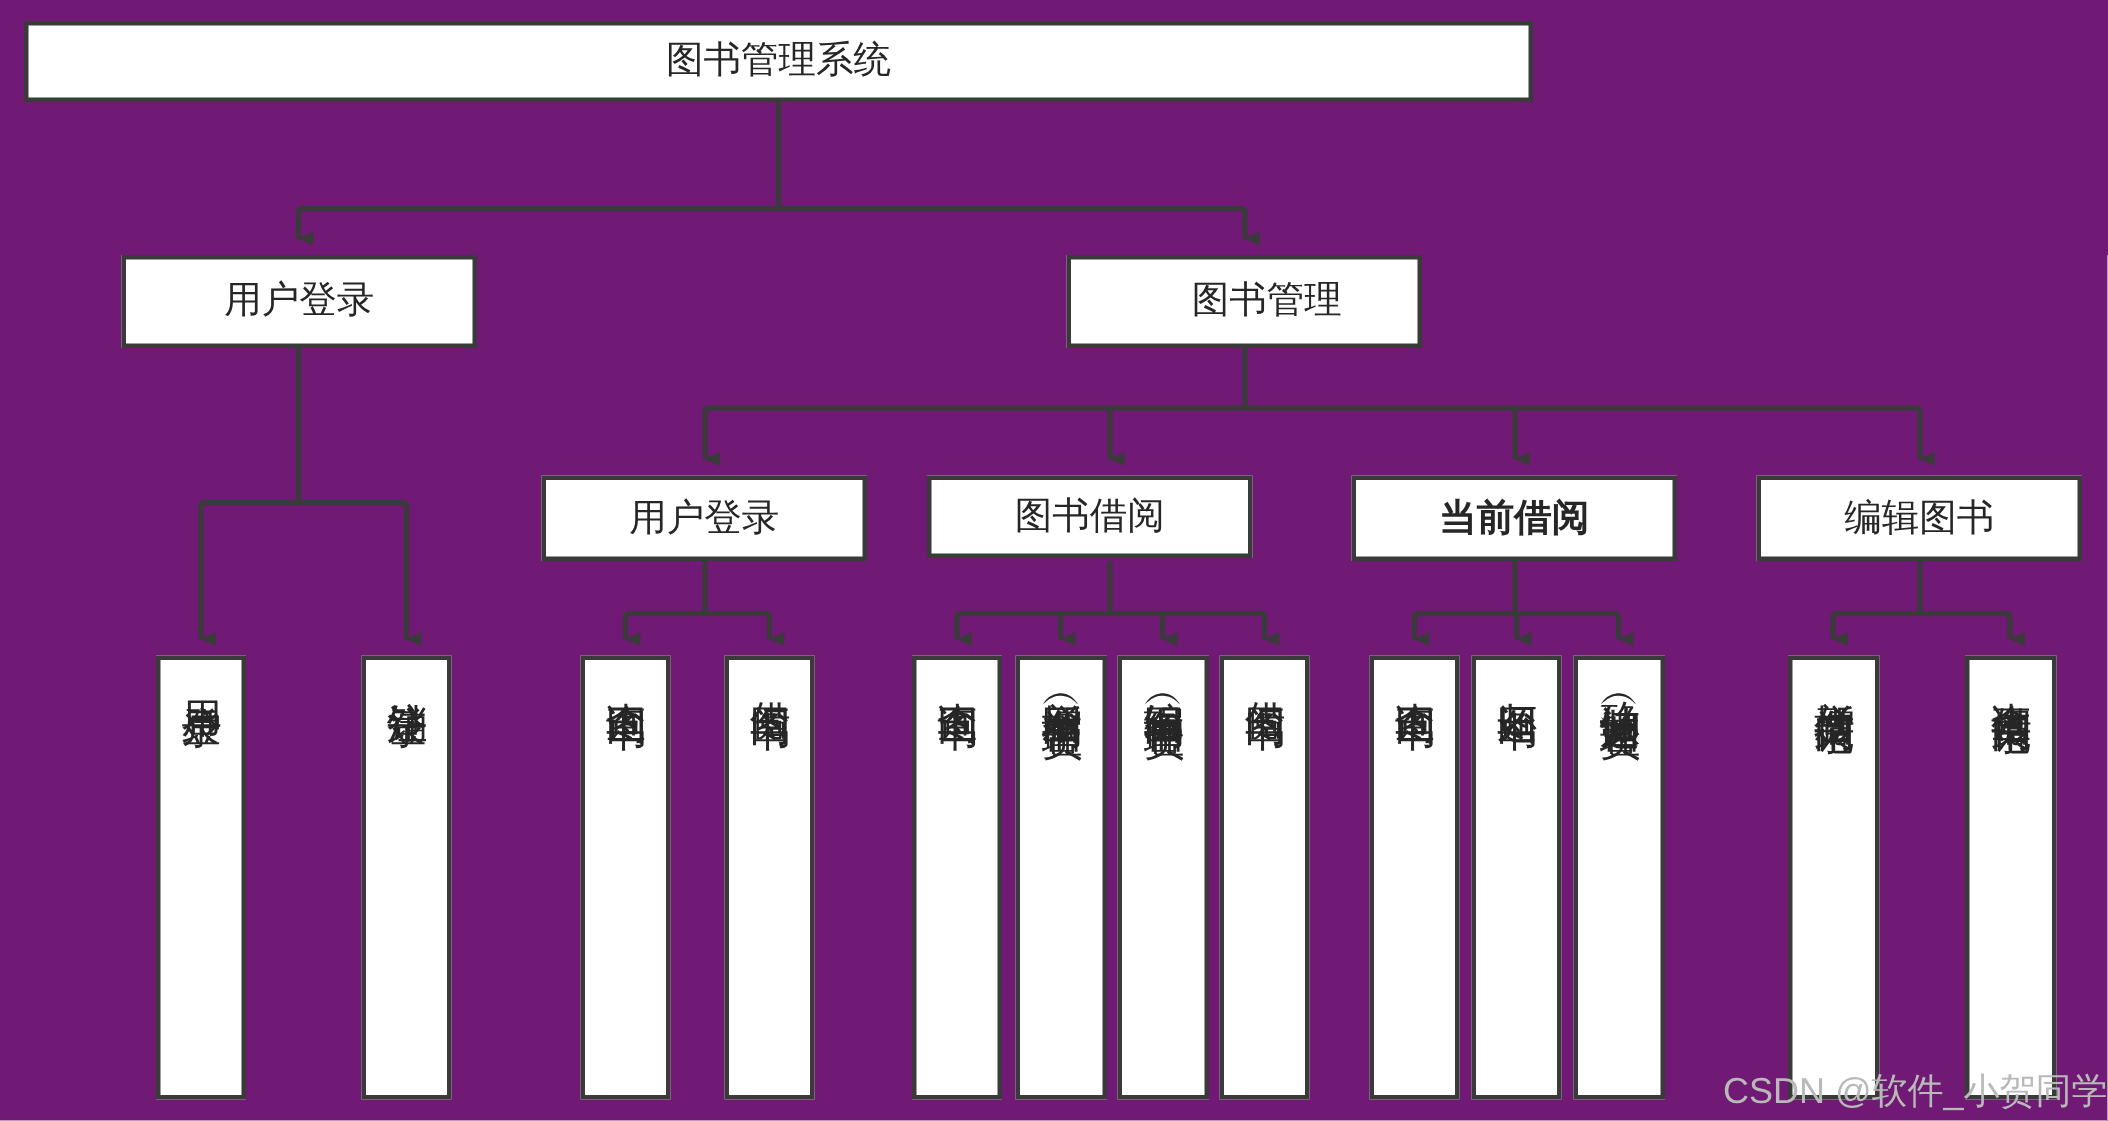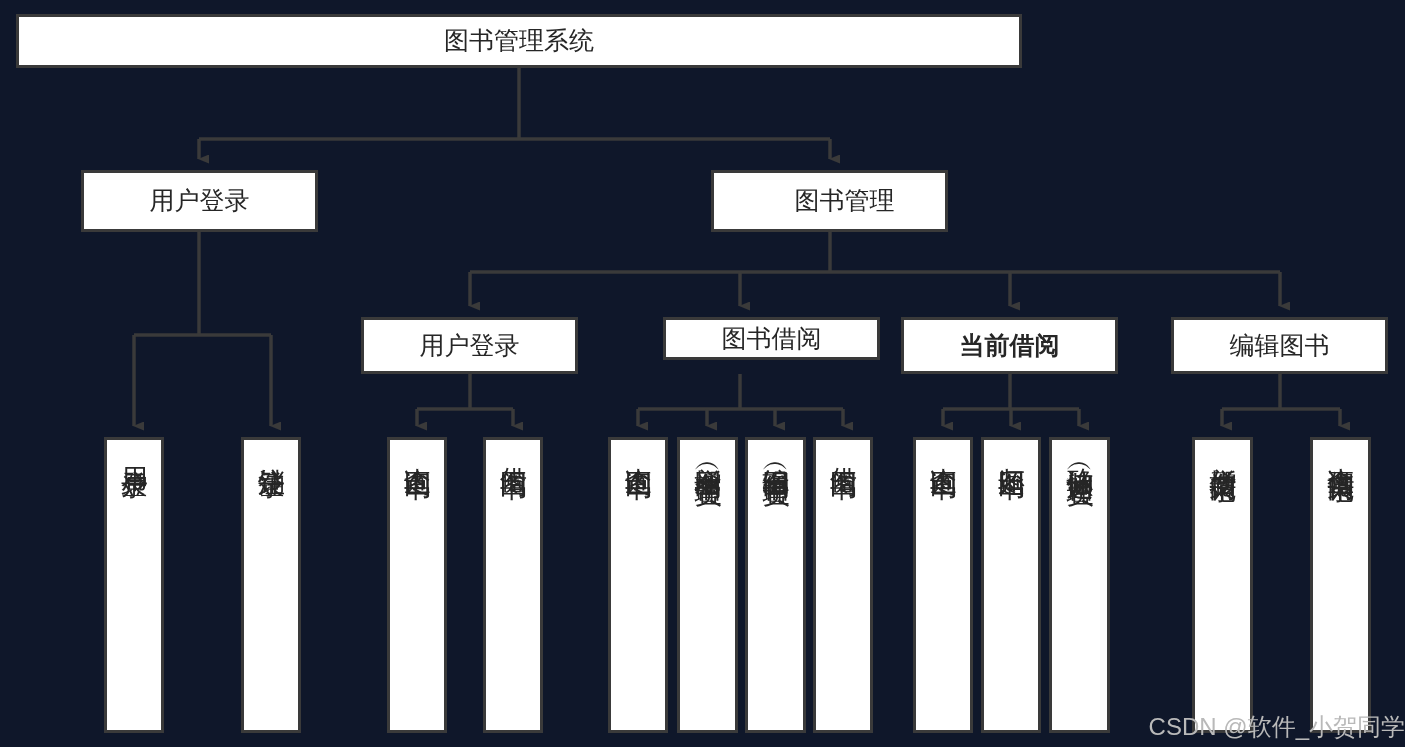--- a/index.html
+++ b/index.html
@@ -8,21 +8,21 @@
     padding: 0;
     background: #ffffff;
   }
   body {
     font-family: "Liberation Sans", "DejaVu Sans", sans-serif;
   }
   #canvas {
     position: relative;
     width: 1405px;
     height: 747px;
-    background: #0f172a;
+    background: #701a75;
     overflow: hidden;
   }
   svg.wires {
     position: absolute;
     left: 0;
     top: 0;
     width: 1405px;
     height: 747px;
     pointer-events: none;
   }
@@ -135,21 +135,21 @@
   <div class="node h" style="left:81px; top:170px; width:237px; height:62px;">
     <span class="label">用户登录</span>
   </div>
   <div class="node h" style="left:711px; top:170px; width:237px; height:62px;padding-left:30px;">
     <span class="label">图书管理</span>
   </div>
 
   <div class="node h" style="left:361px; top:317px; width:217px; height:57px;">
     <span class="label">用户登录</span>
   </div>
-  <div class="node h" style="left:663px; top:317px; width:217px; height:43px;">
+  <div class="node h" style="left:618px; top:317px; width:217px; height:55px;">
     <span class="label">图书借阅</span>
   </div>
   <div class="node h" style="left:901px; top:317px; width:217px; height:57px;font-weight:bold;">
     <span class="label">当前借阅</span>
   </div>
   <div class="node h" style="left:1171px; top:317px; width:217px; height:57px;">
     <span class="label">编辑图书</span>
   </div>
 
   <div class="node v" style="left:104px; top:437px; width:60px; height:296px;">

